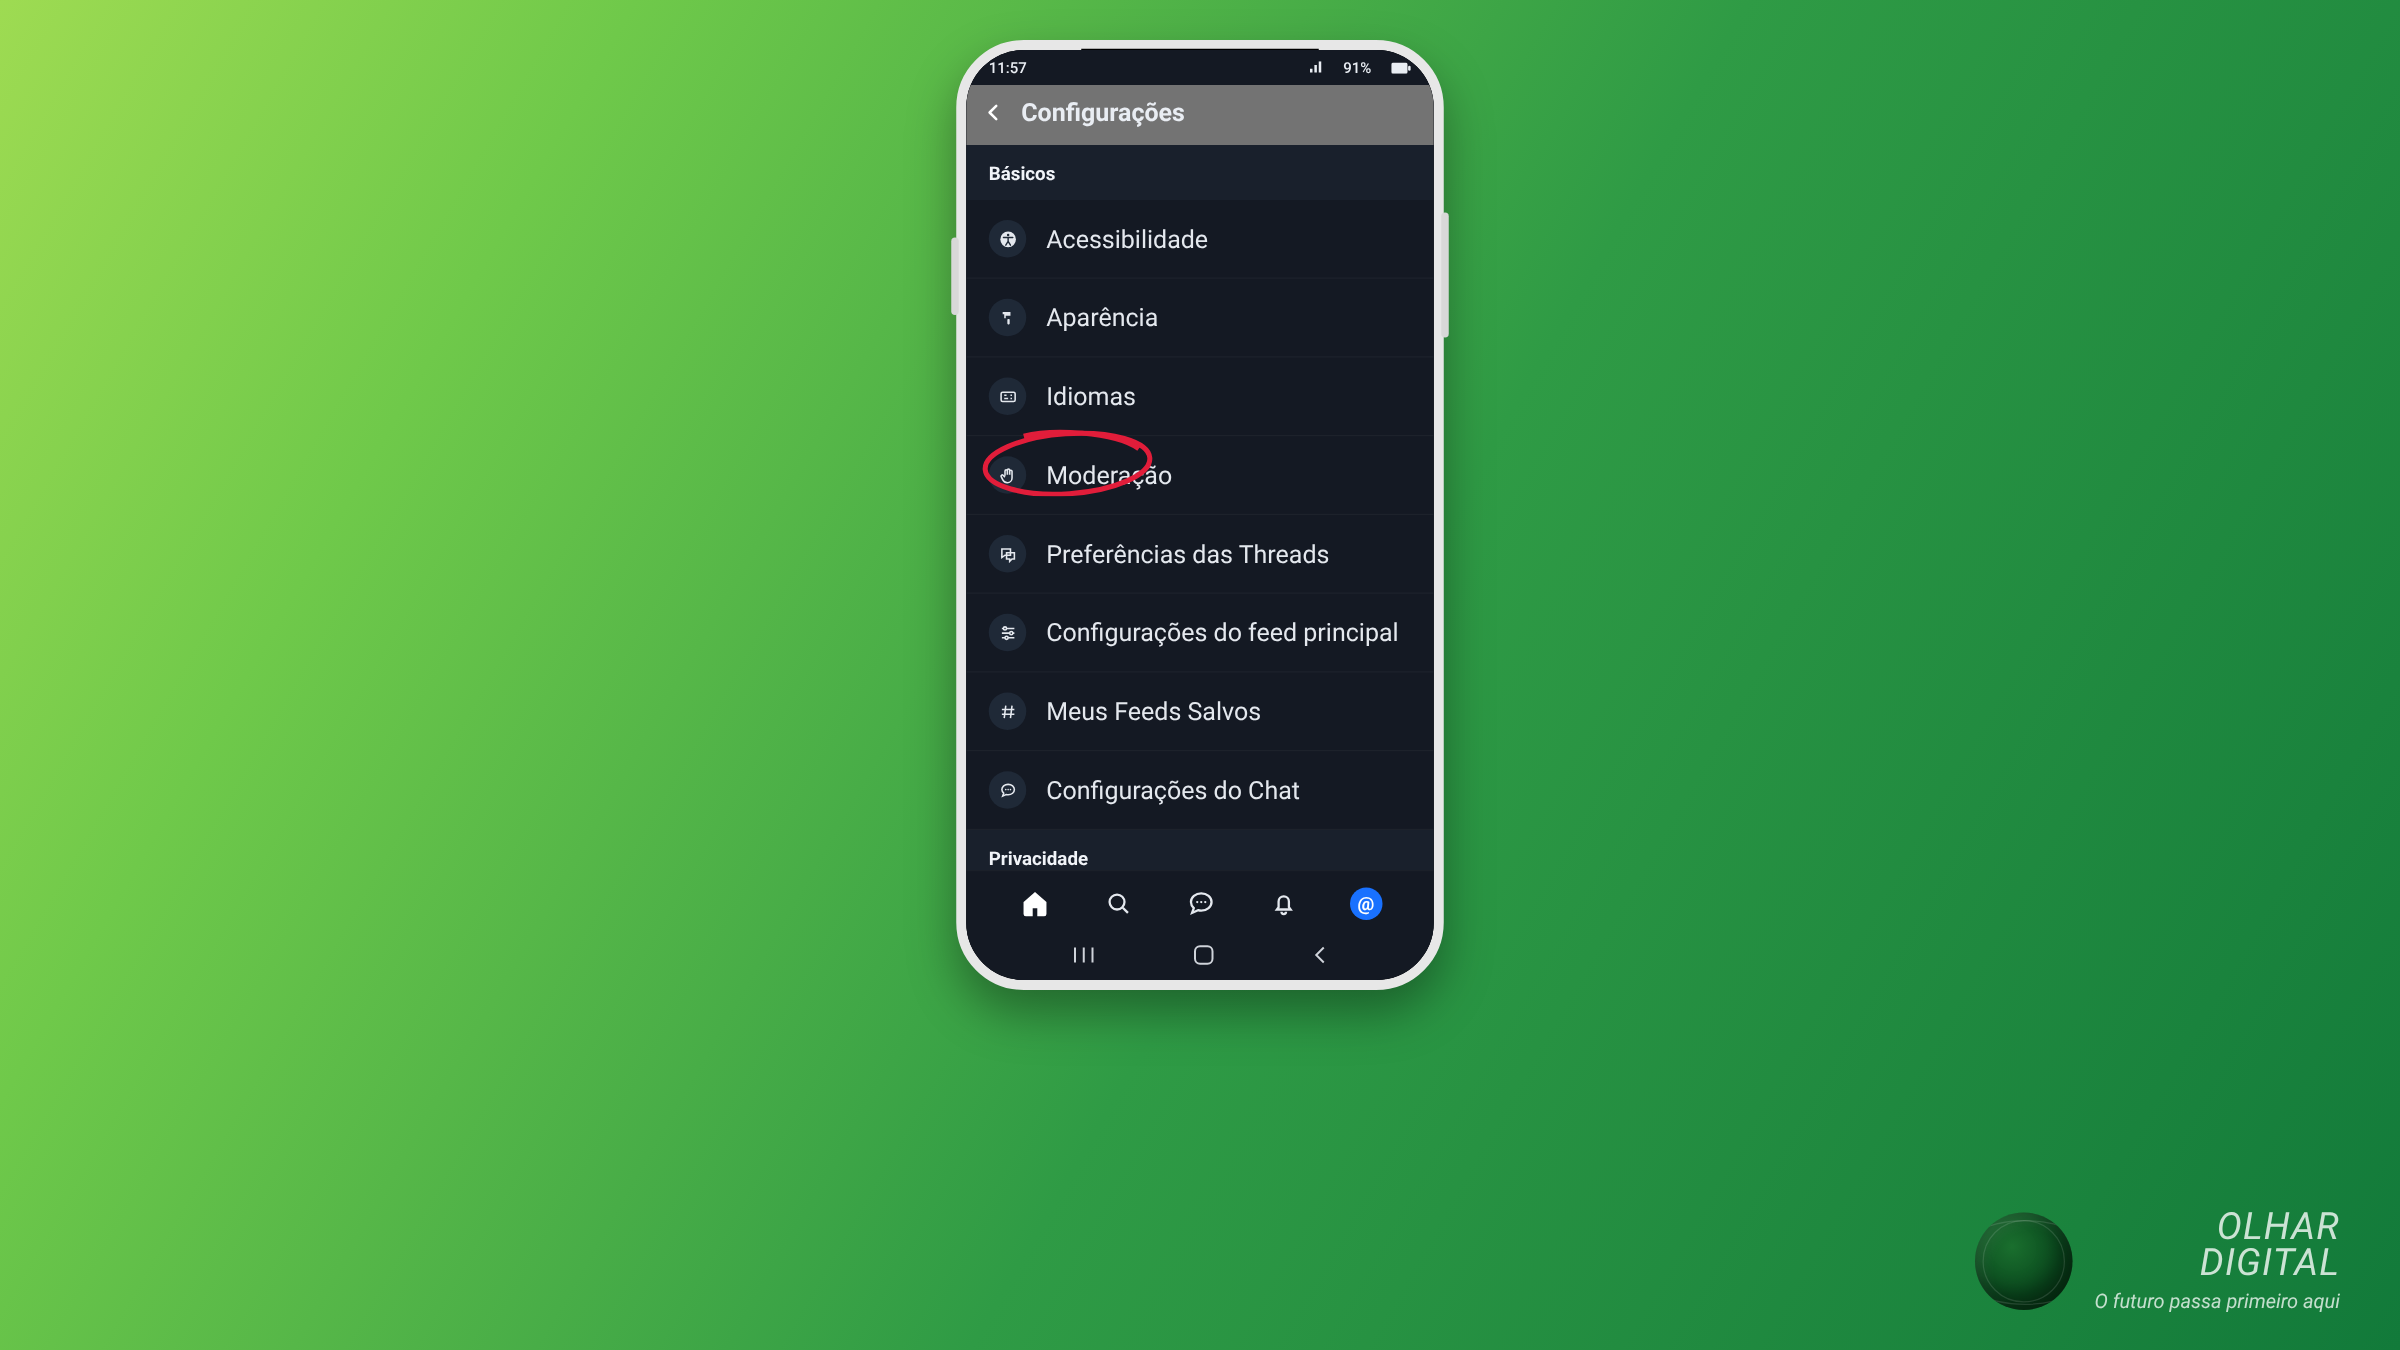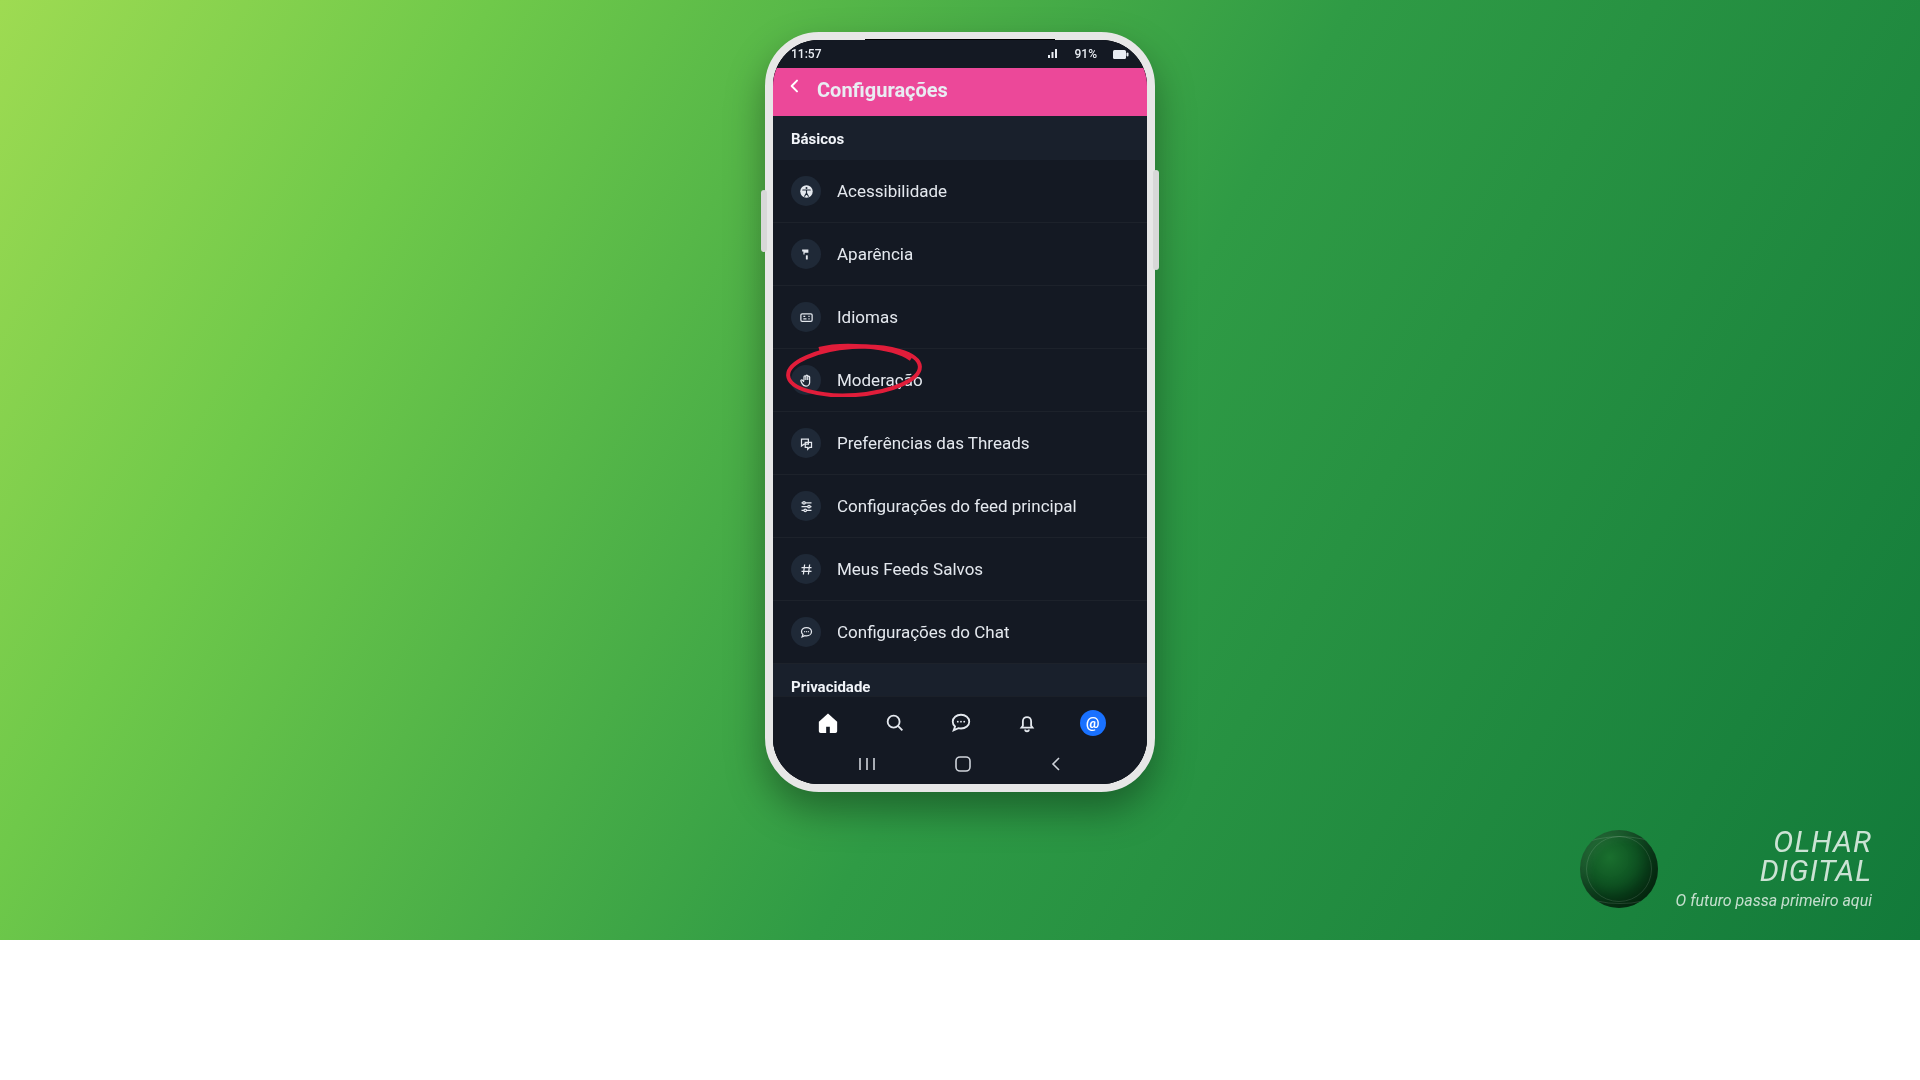--- a/index.html
+++ b/index.html
@@ -1,18 +1,18 @@
 <!DOCTYPE html>
 <html><head>
 <meta charset="utf-8">
 <style>
   * { margin:0; padding:0; box-sizing:border-box; }
   html,body { width:1920px; height:1080px; overflow:hidden; font-family:-apple-system,BlinkMacSystemFont,"Segoe UI",Roboto,Arial,sans-serif; }
   .bg {
-    width:1920px; height:940px;
+    width:1920px; height:1080px;
     background:linear-gradient(120deg,#9edb52 0%,#6fc94a 20%,#2f9b45 55%,#127a3a 100%);
     position:relative;
   }
   
   .phone {
     position:absolute; left:50%; top:32px; transform:translateX(-50%);
     width:390px; height:760px;
     background:#0e0f12;
     border:8px solid #e7e7e7;
     border-radius:54px;
@@ -37,37 +37,37 @@
   .status {
     height:28px; padding:0 18px;
     display:flex; justify-content:space-between; align-items:center;
     font-size:12px; font-weight:500; color:#e9edf3;
     background:#141923;
   }
   .status .right { display:flex; align-items:center; gap:16px; }
   .status svg { fill:#e9edf3; }
   
   .app-header {
-    display:flex; align-items:flex-start; gap:14px;
+    display:flex; align-items:flex-end; gap:14px;
     padding:10px 16px 14px 14px;
-    background:#ec4899;
+    background:#737373;
   }
   .app-header .title { font-size:20px; font-weight:700; }
   
   .section-label {
     background:#19202c;
     padding:14px 18px 12px;
     font-size:15px; font-weight:700; color:#f1f4f9;
   }
   .menu { background:#141923; }
   .row {
     display:flex; align-items:center; gap:16px;
     padding:16px 18px;
     border-bottom:1px solid rgba(255,255,255,.04);
-    font-size:17px; color:#e4e8ee;
+    font-size:20px; color:#e4e8ee;
     position:relative;
   }
   .row .icon-circle {
     width:30px; height:30px; border-radius:50%;
     background:#1f2937; display:flex; align-items:center; justify-content:center;
     flex:0 0 30px;
   }
   .row .icon-circle svg { width:15px; height:15px; stroke:#e4e8ee; fill:none; stroke-width:2; }
   .row-acc svg { fill:#e4e8ee; stroke:none; }
   .highlight-ring {

